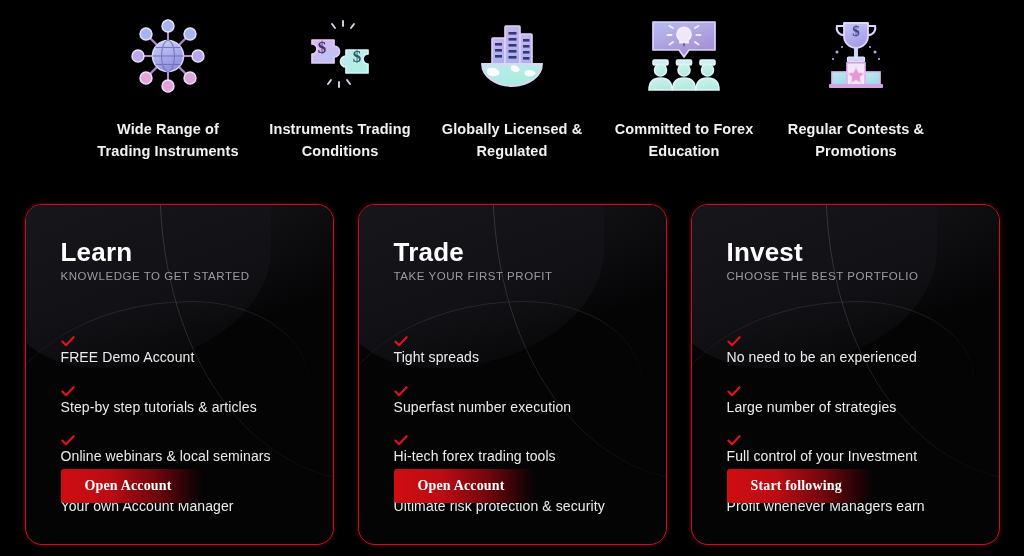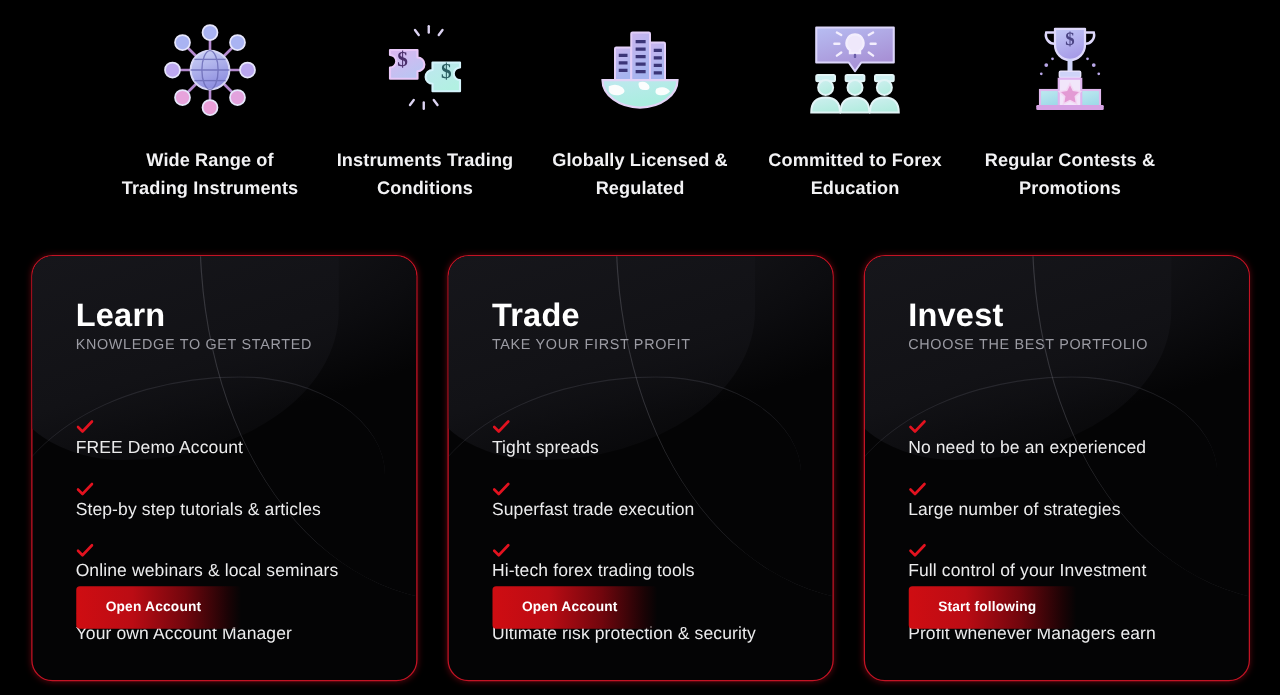--- a/index.html
+++ b/index.html
@@ -153,22 +153,22 @@
   .cta{
     position:absolute;
     left:35px;
     bottom:41px;
     height:34px;
     min-width:131px;
     padding:0 32px 0 24px;
     border:none;
     border-radius:3px;
     color:#ffffff;
-    font-family:Liberation Sans, sans-serif;
-    font-size:11px;
+    font-family:Liberation Serif, serif;
+    font-size:14px;
     font-weight:bold;
     letter-spacing:0.15px;
     text-align:left;
     display:flex;
     align-items:center;
     cursor:pointer;
     background:linear-gradient(90deg,#cf0d12 0%,#bb0c14 34%,#72060d 66%,#1b0305 92%,rgba(8,1,2,0) 100%);
   }
 </style>
 </head>
@@ -428,21 +428,21 @@
         <li>
           <svg class="check" viewBox="0 0 14 14">
               <path d="M1.4 6.6 L5 10.2 L12.6 2.2" fill="none" stroke="#e2121f" stroke-width="2.1" stroke-linecap="round" stroke-linejoin="round"></path>
             </svg>
           <span class="item-text">Tight spreads</span>
         </li>
         <li>
           <svg class="check" viewBox="0 0 14 14">
               <path d="M1.4 6.6 L5 10.2 L12.6 2.2" fill="none" stroke="#e2121f" stroke-width="2.1" stroke-linecap="round" stroke-linejoin="round"></path>
             </svg>
-          <span class="item-text">Superfast trade execution</span>
+          <span class="item-text">Superfast number execution</span>
         </li>
         <li>
           <svg class="check" viewBox="0 0 14 14">
               <path d="M1.4 6.6 L5 10.2 L12.6 2.2" fill="none" stroke="#e2121f" stroke-width="2.1" stroke-linecap="round" stroke-linejoin="round"></path>
             </svg>
           <span class="item-text">Hi-tech forex trading tools</span>
         </li>
         <li>
           <svg class="check" viewBox="0 0 14 14">
               <path d="M1.4 6.6 L5 10.2 L12.6 2.2" fill="none" stroke="#e2121f" stroke-width="2.1" stroke-linecap="round" stroke-linejoin="round"></path>

